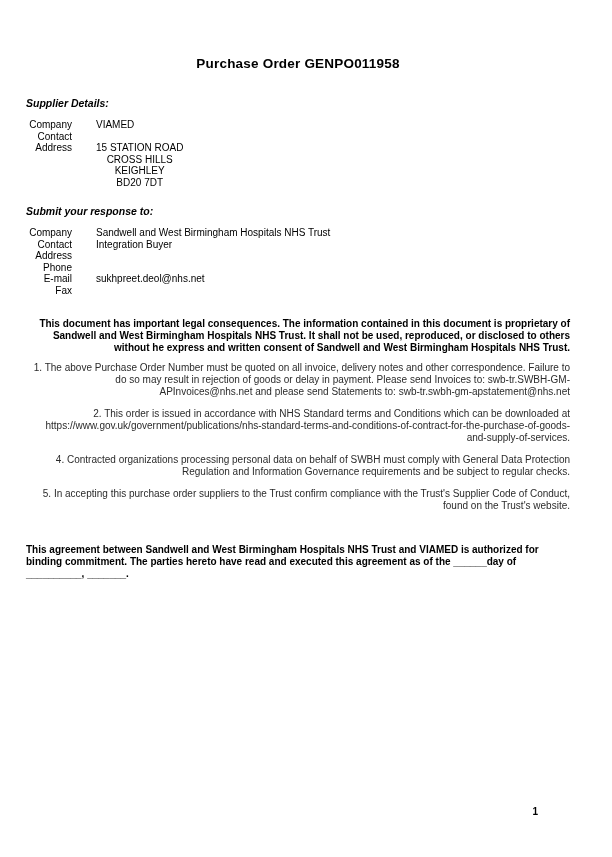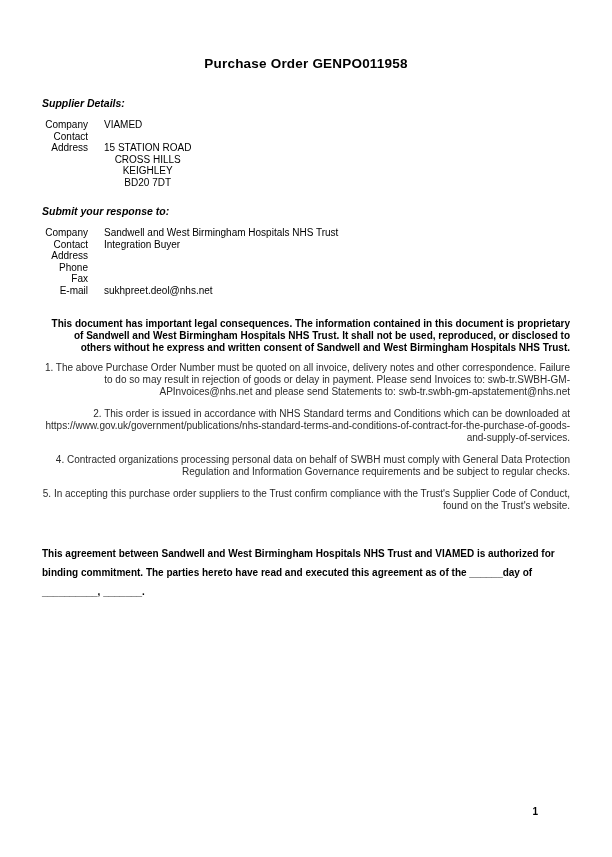--- a/index.html
+++ b/index.html
@@ -8,21 +8,21 @@
       background: #ffffff;
     }
     .page {
       position: relative;
       width: 612px;
       height: 857px;
       box-sizing: border-box;
       background: #ffffff;
       color: #000000;
       font-family: "Liberation Sans", sans-serif;
-      padding: 56px 42px 0 42px;
+      padding: 56px 42px 0 26px;
       overflow: hidden;
     }
     .doc-title {
       font-size: 13.5px;
       font-weight: bold;
       text-align: center;
       margin: 0 0 26px 0;
       letter-spacing: 0.2px;
     }
     .section-heading {
@@ -38,21 +38,21 @@
       display: flex;
       font-size: 10px;
       line-height: 11.5px;
     }
     .field-label {
       flex: none;
       width: 46px;
       text-align: right;
     }
     .field-value {
-      margin-left: 16px;
+      margin-left: 24px;
       min-height: 11.5px;
     }
     .addr-line {
       min-height: 11.5px;
       text-align: center;
     }
     .body-copy {
       margin-top: 22px;
       text-align: right;
     }
@@ -63,21 +63,21 @@
       color: #2b2b2b;
     }
     .para.bold {
       font-weight: bold;
       color: #000000;
       margin-bottom: 8px;
     }
     .agreement {
       margin-top: 32px;
       font-size: 10px;
-      line-height: 19px;
+      line-height: 12px;
       font-weight: bold;
       color: #000000;
     }
     .page-number {
       position: absolute;
       right: 74px;
       bottom: 40px;
       font-size: 10px;
       font-weight: bold;
     }
@@ -129,27 +129,27 @@
     <div class="field-row">
       <div class="field-label">Address</div>
     </div>
 
     <div class="field-row">
       <div class="field-label">Phone</div>
       <div class="field-value"></div>
     </div>
 
     <div class="field-row">
-      <div class="field-label">Fax</div>
-      <div class="field-value"></div>
+      <div class="field-label">E-mail</div>
+      <div class="field-value">sukhpreet.deol@nhs.net</div>
     </div>
 
     <div class="field-row">
-      <div class="field-label">E-mail</div>
-      <div class="field-value">sukhpreet.deol@nhs.net</div>
+      <div class="field-label">Fax</div>
+      <div class="field-value"></div>
     </div>
   </div>
 
   <div class="body-copy">
     <p class="para bold">This document has important legal consequences. The information contained in this document is proprietary of Sandwell and West Birmingham Hospitals NHS Trust. It shall not be used, reproduced, or disclosed to others without he express and written consent of Sandwell and West Birmingham Hospitals NHS Trust.</p>
     <p class="para">1. The above Purchase Order Number must be quoted on all invoice, delivery notes and other correspondence. Failure to do so may result in rejection of goods or delay in payment.  Please send Invoices to: swb-tr.SWBH-GM-APInvoices@nhs.net and please send Statements to: swb-tr.swbh-gm-apstatement@nhs.net</p>
     <p class="para">2. This order is issued in accordance with NHS Standard terms and Conditions which can be downloaded at https://www.gov.uk/government/publications/nhs-standard-terms-and-conditions-of-contract-for-the-purchase-of-goods-and-supply-of-services.</p>
     <p class="para">4. Contracted organizations processing personal data on behalf of SWBH must comply with General Data Protection Regulation and Information Governance requirements and be subject to regular checks.</p>
     <p class="para">5.  In accepting this purchase order suppliers to the Trust confirm compliance with the Trust's Supplier Code of Conduct, found on the Trust's website.</p>
   </div>

